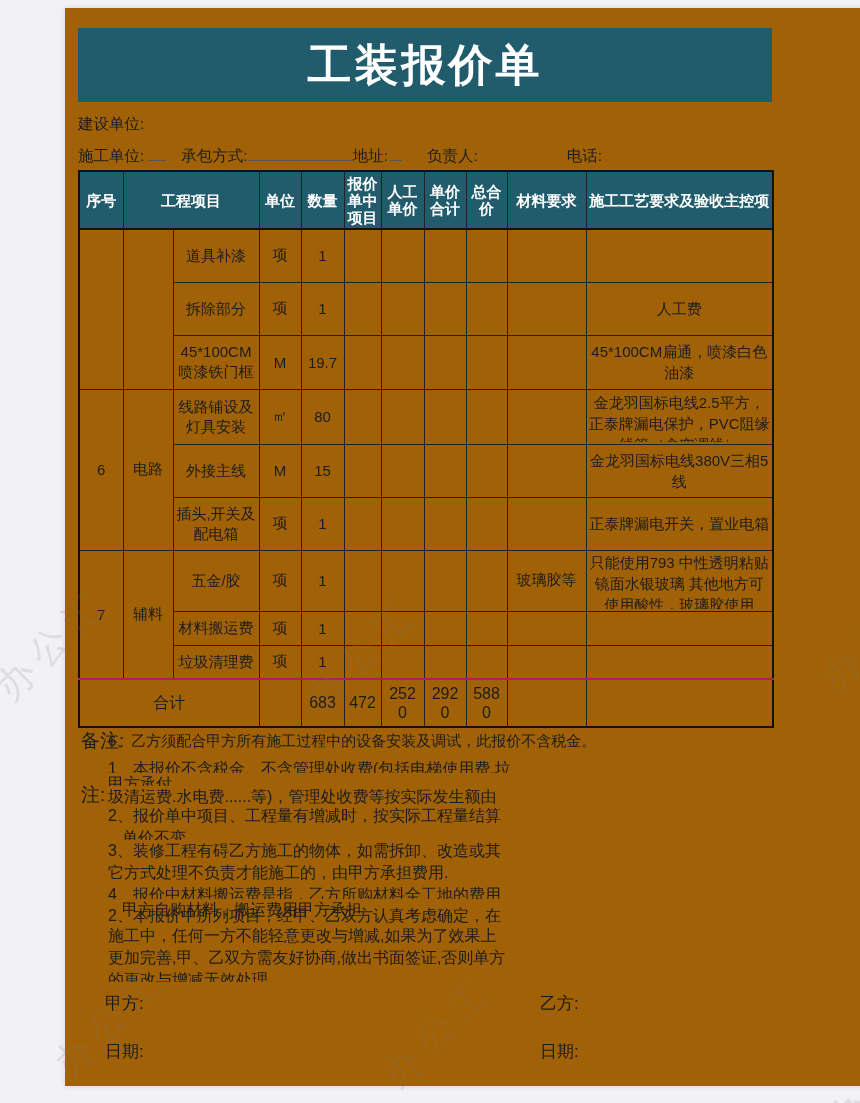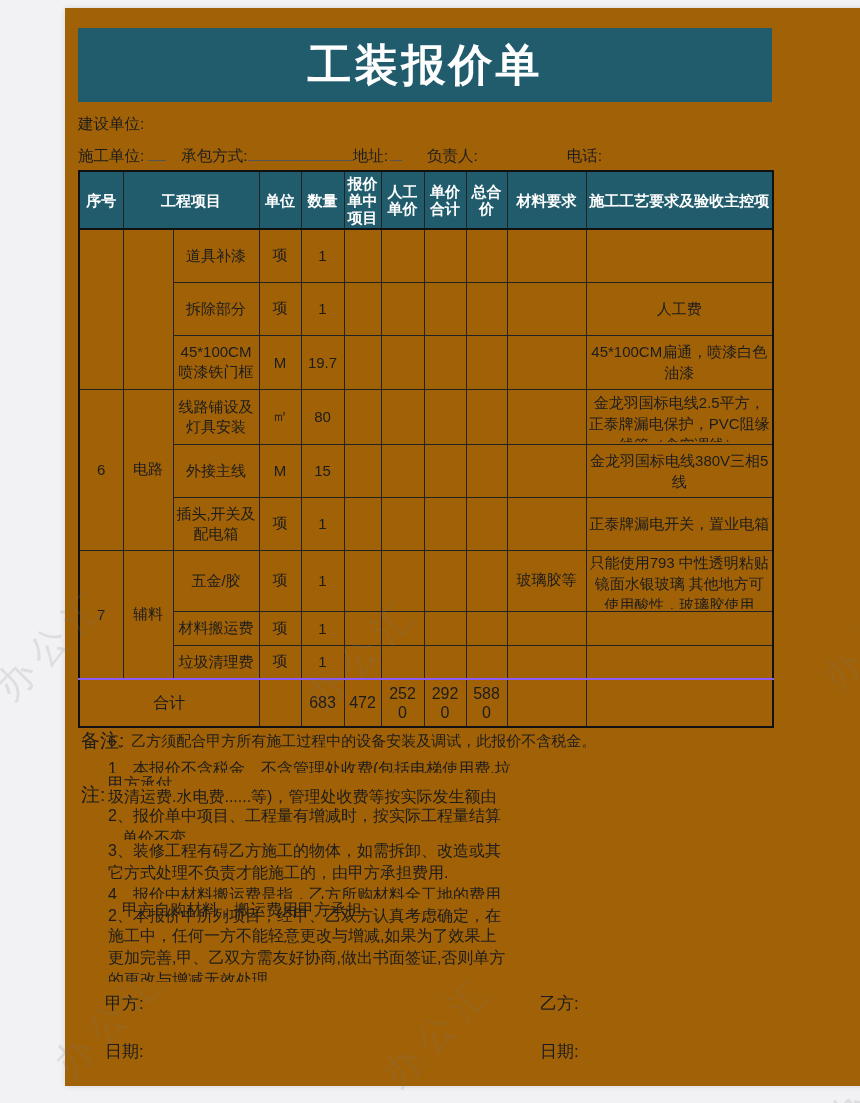--- a/index.html
+++ b/index.html
@@ -38,21 +38,21 @@
   }
   table.quote td,table.quote th{
     border:1px solid #222;padding:0 2px;overflow:hidden;
     font-size:15px;text-align:center;vertical-align:middle;
     word-break:break-all;
   }
   table.quote th{
     background:#215c6c;color:#ffffff;font-weight:700;
     line-height:17px;border-bottom:2px solid #111;padding:0 1px;
   }
-  tr.total-row td{border-top:2px solid #8b5cf6;font-size:16px;}
+  tr.total-row td{border-top:2px solid #be185d;font-size:16px;}
   td.craft{ text-align:left;padding:0 5px;line-height:21px;font-size:15px;}
   .clip{overflow:hidden;}
   .h50{max-height:50px;} .h57{max-height:57px;}
   .wrapnum{display:inline-block;max-width:30px;word-break:break-all;line-height:19px;}
   td.item-cell{line-height:20px;}
   td.total-label{font-size:16px;}
 
   .notes{position:absolute;left:16px;top:722px;width:648px;}
   .nline{font-size:16px;line-height:22px;}
   .remark{font-size:15px;line-height:21px;margin-bottom:7px;}

